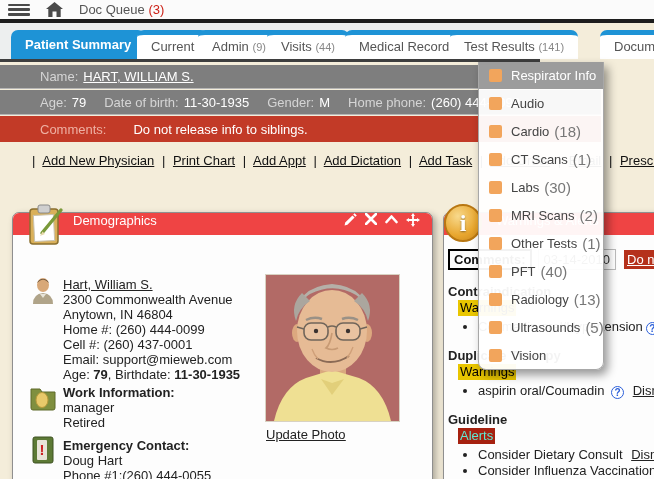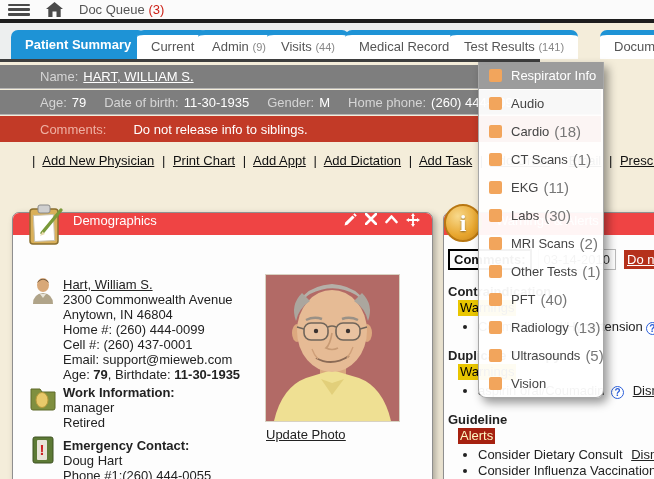--- a/index.html
+++ b/index.html
@@ -71,21 +71,21 @@
   
   .warn-body { position:relative; padding:14px 0 0 4px; height:263px; overflow:hidden; white-space:nowrap; }
   .comm-row { display:flex; align-items:center; margin-bottom:14px; }
   .comm-lbl { border:2px solid #000; padding:1px 4px; font-weight:bold; color:#111; background:#fdfdfd; }
   .comm-date { border:1px solid #bbb; background:#fff; padding:2px 5px; margin-left:6px; color:#333; }
   .comm-link { background:#b5311b; color:#fff; text-decoration:underline; padding:2px 3px; margin-left:8px; cursor:pointer; }
   .wsec { margin-bottom:13px; }
   .wsec-title { font-weight:bold; color:#222; line-height:16px; }
   .wtag { display:inline-block; margin-left:10px; padding:0 2px; line-height:16px; }
   .wtag.yellow { background:#e9c600; color:#000; }
-  .wtag.red { background:#a62110; color:#fef9c3; }
+  .wtag.red { background:#a62110; color:#5eead4; }
   .wsec ul { margin:3px 0 0 30px; }
   .wsec li { line-height:15.5px; color:#222; }
   .helpq { display:inline-block; width:13px; height:13px; border:1.5px solid #2b5fd9; border-radius:50%;
            color:#2b5fd9; font-size:10px; font-weight:bold; text-align:center; line-height:12px;
            vertical-align:-1px; margin-left:3px; background:#fff; cursor:pointer; }
   .dismiss { color:#222; text-decoration:underline; margin-left:5px; cursor:pointer; }
   
   .menu { position:absolute; left:478px; top:62px; width:126px; z-index:50;
           background:rgba(255,255,255,0.95); border:1px solid #a8a8a8; border-top:none;
           border-radius:0 0 8px 8px; box-shadow:4px 5px 10px rgba(0,0,0,0.4); overflow:hidden; }
@@ -346,25 +346,20 @@
       <span>Cardio</span>
       <span class="mcnt">(18)</span>
     </div>
     <div class="mitem">
       <span class="sw"></span>
       <span>CT Scans</span>
       <span class="mcnt">(1)</span>
     </div>
     <div class="mitem">
       <span class="sw"></span>
-      <span>EKG</span>
-      <span class="mcnt">(11)</span>
-    </div>
-    <div class="mitem">
-      <span class="sw"></span>
       <span>Labs</span>
       <span class="mcnt">(30)</span>
     </div>
     <div class="mitem">
       <span class="sw"></span>
       <span>MRI Scans</span>
       <span class="mcnt">(2)</span>
     </div>
     <div class="mitem">
       <span class="sw"></span>

